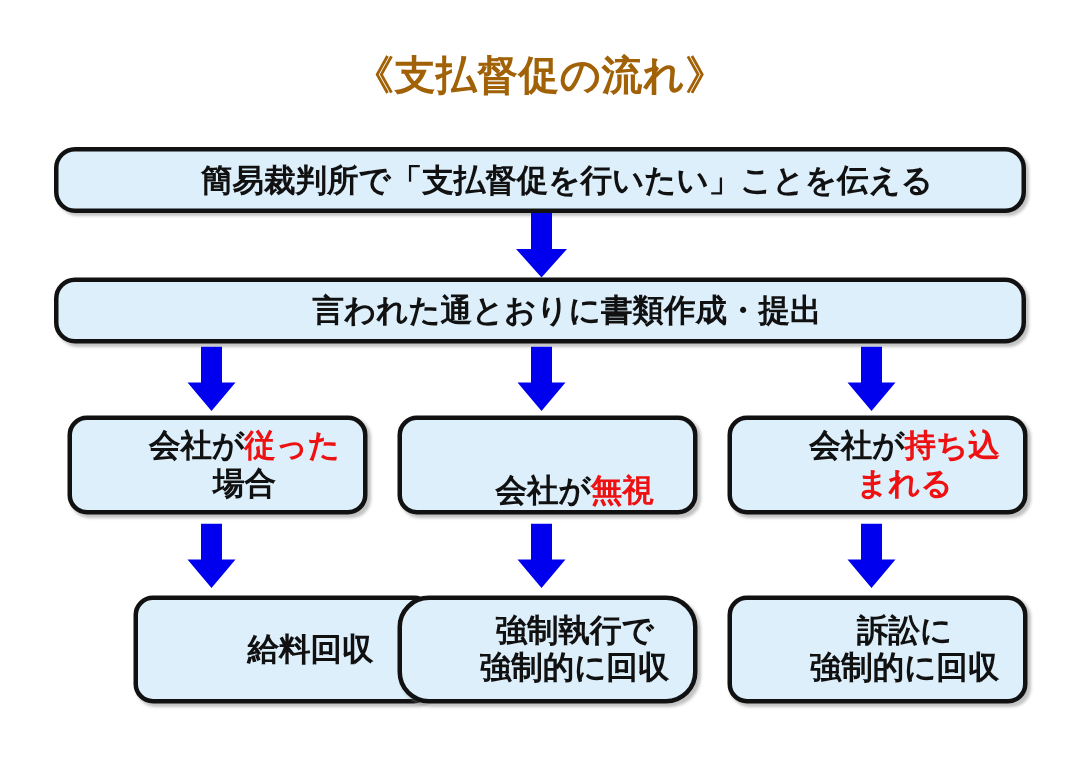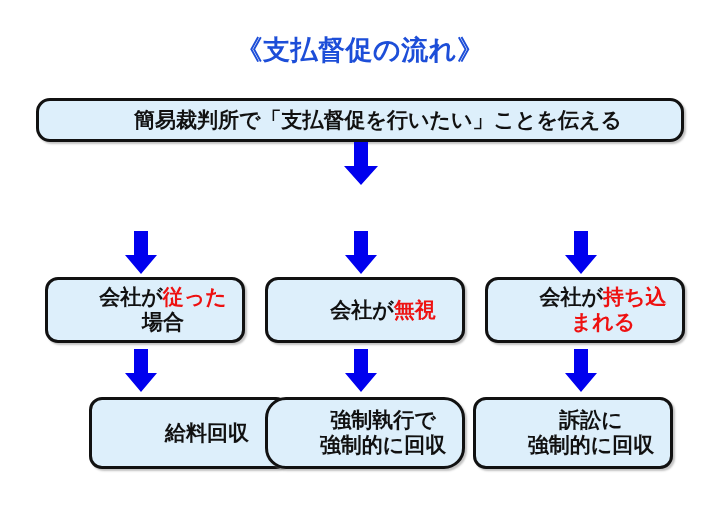--- a/index.html
+++ b/index.html
@@ -22,21 +22,21 @@
 
   
   .title {
     position: absolute;
     left: 0;
     top: 32px;
     width: 720px;
     text-align: center;
     font-size: 27px;
     font-weight: 700;
-    color: #1d4ed8;
+    color: #a16207;
     letter-spacing: 0.5px;
     white-space: nowrap;
   }
 
   
   .box {
     position: absolute;
     box-sizing: border-box;
     background: #ddeffb;
     border: 3px solid #111111;
@@ -77,32 +77,32 @@
     border-radius: 14px;
   }
 
   .row3 {
     top: 277px;
     width: 200px;
     height: 66px;
     font-size: 21px;
   }
   .row3.c1 { left: 45px; }
-  .row3.c2 { left: 265px; }
+  .row3.c2 { left: 265px; align-items: flex-end; }
   .row3.c3 { left: 485px; }
 
   .row4 {
     top: 397px;
     width: 200px;
     height: 72px;
     font-size: 21px;
   }
   .row4.c1 { left: 45px; margin-left: 44px; }
   .row4.c2 { left: 265px; border-radius: 21px; }
-  .row4.c3 { left: 473px; }
+  .row4.c3 { left: 485px; }
 
   
   .arrow {
     position: absolute;
     width: 34px;
     height: 44px;
   }
   .arrow svg { display: block; width: 100%; height: 100%; }
 
   .a-main    { left: 343px; top: 142px; width: 36px; height: 44px; }
@@ -125,20 +125,23 @@
   <div class="box row1">
     <span class="txt">簡易裁判所で「支払督促を行いたい」ことを伝える</span>
   </div>
 
   <div class="arrow a-main">
     <svg viewBox="0 0 36 44" xmlns="http://www.w3.org/2000/svg">
       <polygon points="11,0 25,0 25,24 35,24 18,43 1,24 11,24" fill="#0000ee"></polygon>
     </svg>
   </div>
 
+  <div class="box row2">
+    <span class="txt">言われた通とおりに書類作成・提出</span>
+  </div>
 
   <div class="arrow a-b1">
     <svg viewBox="0 0 34 44" xmlns="http://www.w3.org/2000/svg">
       <polygon points="10,0 24,0 24,24 33,24 17,43 1,24 10,24" fill="#0000ee"></polygon>
     </svg>
   </div>
   <div class="arrow a-b2">
     <svg viewBox="0 0 34 44" xmlns="http://www.w3.org/2000/svg">
       <polygon points="10,0 24,0 24,24 33,24 17,43 1,24 10,24" fill="#0000ee"></polygon>
     </svg>

